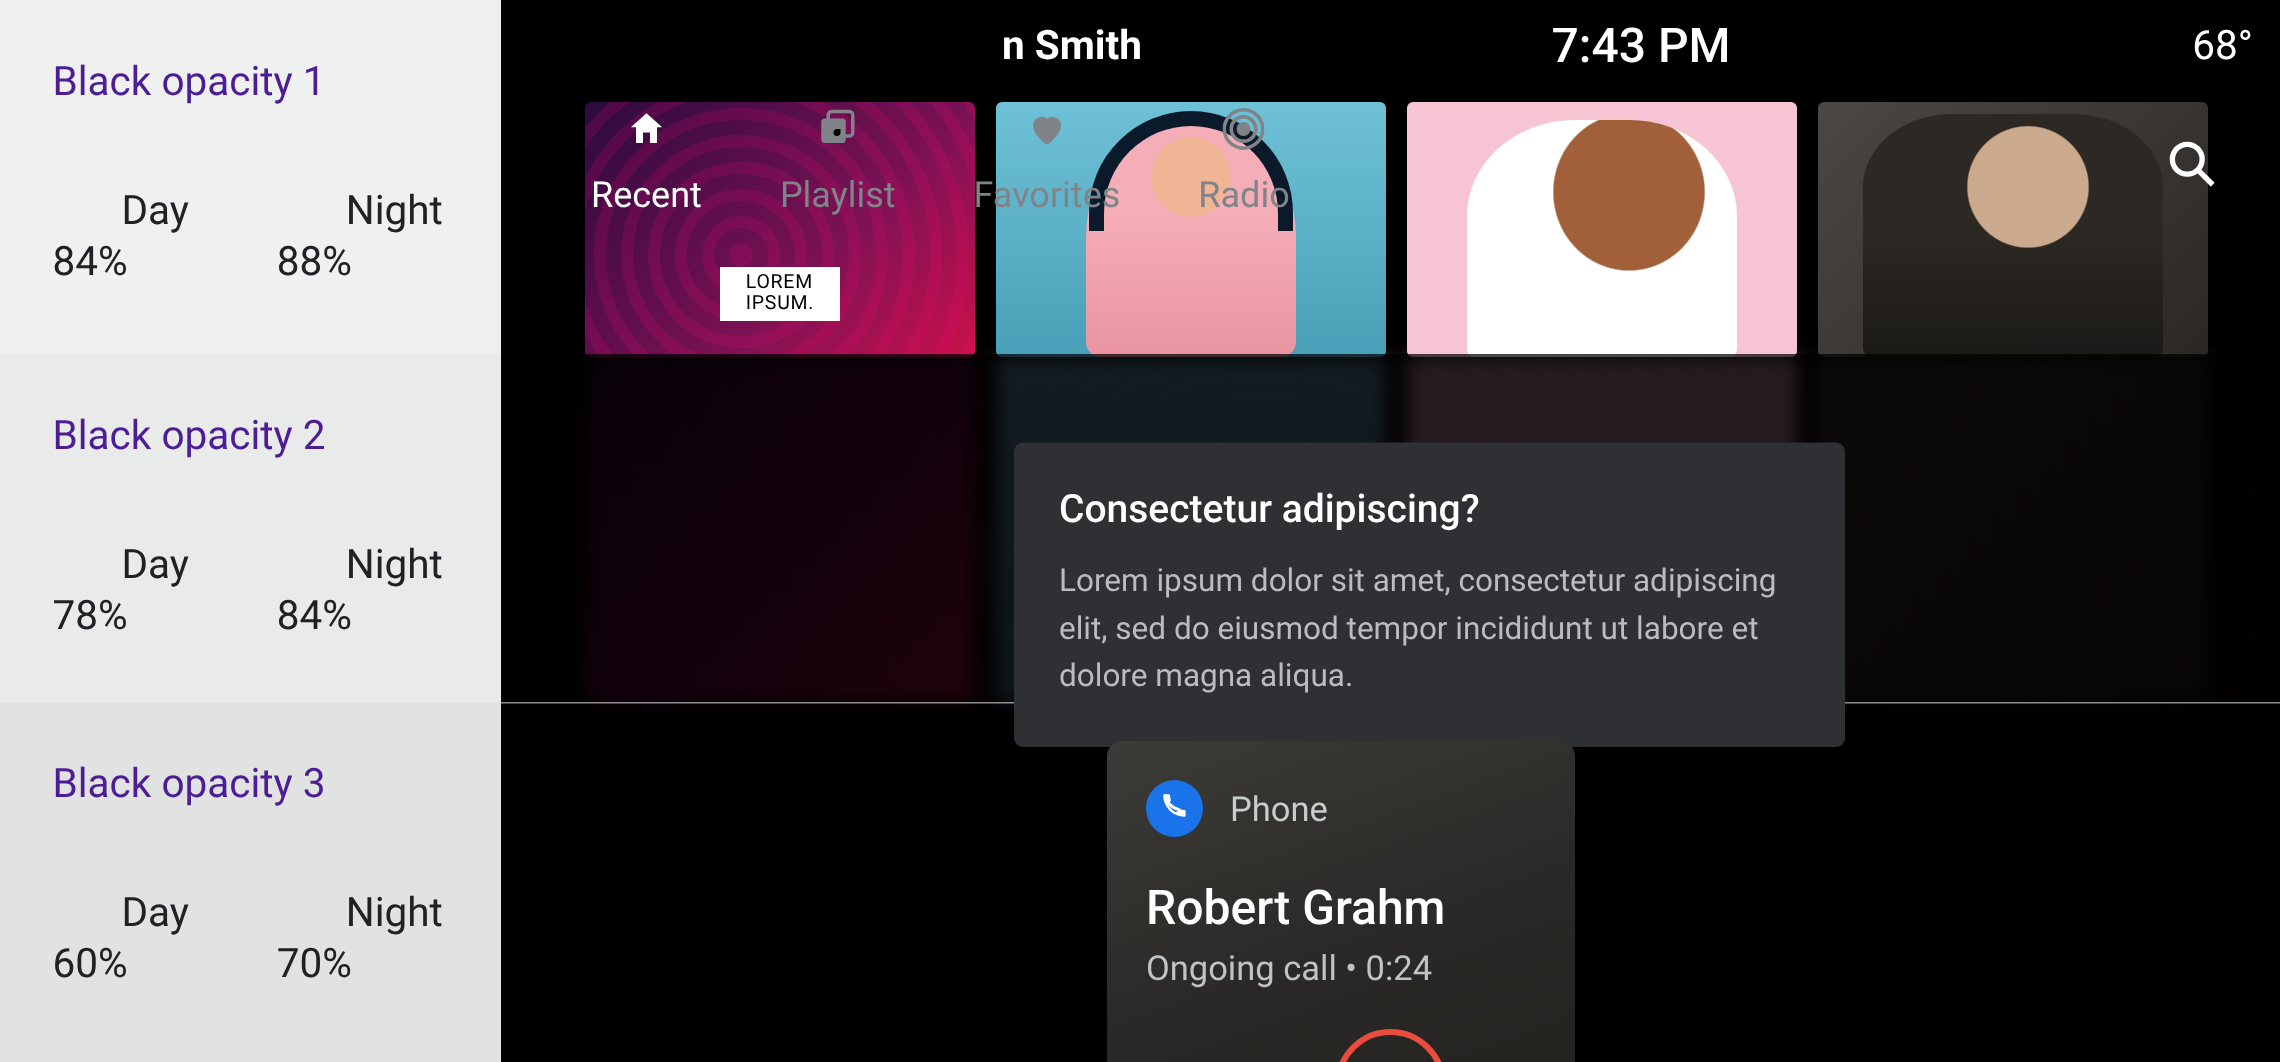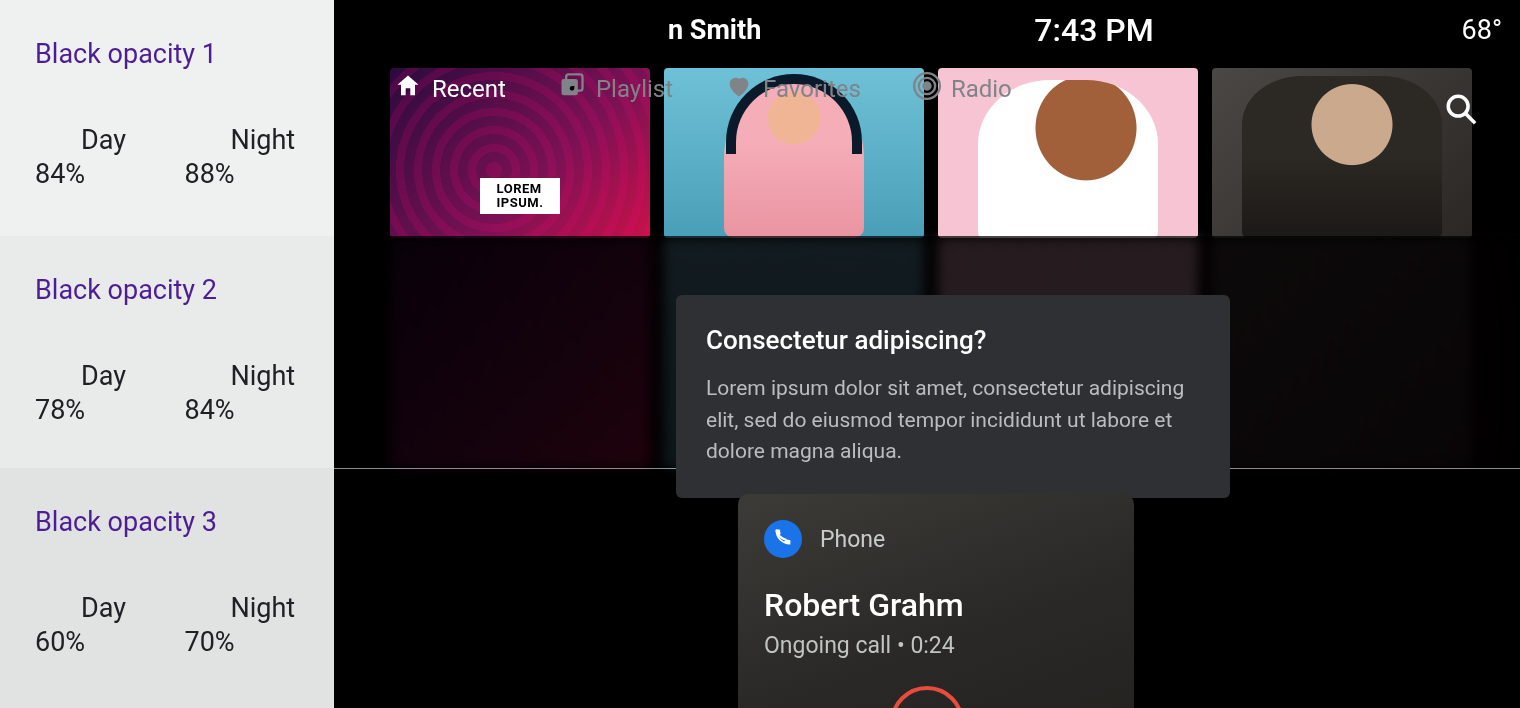--- a/index.html
+++ b/index.html
@@ -21,31 +21,31 @@
     .status-bar { position: absolute; top: 0; left: 334px; right: 0; height: 60px; display: flex; align-items: center; color: #fff; font-size: 27px; }
     .status-name { position:absolute; left:0;font-weight:bold; }
     .status-time { position:absolute; left:50%; transform:translateX(-50%); font-weight:500; font-size:32px; }
     .status-temp { position:absolute; right:18px; }
     
     
     .main { position:absolute; left:334px; top:0; right:0; bottom:0; }
     
     
     .tabs { position:absolute; left:60px; top:72px; display:flex; gap:52px; align-items:flex-start; z-index:5; }
-    .tab { display:flex; align-items:center; gap:10px; color:#808488; font-size:24px; cursor:pointer; }
+    .tab { display:flex; flex-direction:column; align-items:center; gap:10px; color:#808488; font-size:24px; cursor:pointer; }
     .tab.active { color:#fff; }
     .tab svg { width:28px; height:28px; }
     .tab-label {}
     
     
     .carousel { position:absolute; left:56px; top:68px; right:0; height:170px; display:flex; gap:14px; z-index:3;}
     .card { width:260px; height:170px; border-radius:4px; flex-shrink:0; position:relative; overflow:hidden; }
     .card-lorem { background: linear-gradient(135deg,#2b0a3d 0%, #7b1154 60%, #c8124a 100%); }
     .card-lorem::before { content:''; position:absolute; inset:0; background:repeating-radial-gradient(circle at 40% 60%, rgba(255,0,120,0.15) 0 8px, transparent 8px 18px);}
-    .lorem-badge { position:absolute; left:90px; top:110px; width:80px; height:31px; background:#fff; color:#000; font-weight:700; font-size:13px; line-height:1.05; display:flex; align-items:center; justify-content:center; text-align:left; padding:18px; letter-spacing:0.5px;}
+    .lorem-badge { position:absolute; left:90px; top:110px; width:80px; height:31px; background:#fff; color:#000; font-weight:400; font-size:13px; line-height:1.05; display:flex; align-items:center; justify-content:center; text-align:left; padding:18px; letter-spacing:0.5px;}
     .card-blue { background: linear-gradient(180deg,#6ec1d6 0%, #4a9fb8 100%);}
     .card-blue .figure{position:absolute; left:60px; top:10px; width:140px; height:160px; background:radial-gradient(circle at 50% 25%, #f0b594 0 26px, transparent 27px), linear-gradient(180deg,#f5adb7 40%, #e994a1 100%); border-radius:50% 50% 10px 10px; }
     .card-blue .headphones{position:absolute; left:62px; top:6px; width:136px; height:80px; border:10px solid #0a1a2b; border-bottom:none; border-radius:80px 80px 0 0;}
     .card-pink { background:#f6c4d2;}
     .card-pink .figure{position:absolute; left:40px; top:12px; width:180px; height:160px; background:radial-gradient(ellipse at 60% 30%, #a2603a 0 50px, transparent 51px), linear-gradient(180deg,#fff 60%, #fff 100%); border-radius:40% 40% 8px 8px;}
     .card-grey { background:linear-gradient(135deg,#4b4744 0%, #2a2725 100%);}
     .card-grey .figure{position:absolute; left:30px; top:8px; width:200px; height:162px; background:radial-gradient(circle at 55% 30%, #caa98c 0 40px, transparent 41px), linear-gradient(180deg,#2c2823 50%, #1b1917 100%); border-radius:30% 30% 6px 6px;}
     
     
     .dark-shade { position:absolute; left:0; right:0; top:236px; bottom:0; background:rgba(0,0,0,0.72); z-index:4;}
@@ -58,21 +58,21 @@
     
     .dialog { position:absolute; left:310px; top:295px; width:554px; background:#2f3033; border-radius:6px; padding:30px 30px 30px 30px; color:#dcdfe2; z-index:7;margin-left:32px;}
     .dialog-title { font-size:26px; font-weight:500; color:#fff; margin-bottom:18px;}
     .dialog-body { font-size:21px; line-height:1.5; color:#b9bdc1;}
     
     
     .search-btn { position:absolute; right:42px; top:92px; color:#fff; z-index:8; cursor:pointer;}
     .search-btn svg{ width:34px; height:34px;}
     
     
-    .phone-card { position:absolute; left:404px; top:494px; width:396px; height:214px; background:linear-gradient(160deg,#3c3b37 0%, #2a2927 60%, #242320 100%); border-radius:10px 10px 0 0; padding:26px 26px 0 26px; color:#e9eceb; z-index:7; overflow:hidden;}
+    .phone-card { position:absolute; left:404px; top:494px; width:312px; height:214px; background:linear-gradient(160deg,#3c3b37 0%, #2a2927 60%, #242320 100%); border-radius:10px 10px 0 0; padding:26px 26px 0 26px; color:#e9eceb; z-index:7; overflow:hidden;}
     .phone-head { display:flex; align-items:center; gap:18px; margin-bottom:28px;}
     .phone-icon { width:38px; height:38px; border-radius:50%; background:#1a73e8; display:flex; align-items:center; justify-content:center;}
     .phone-icon svg { width:20px; height:20px; fill:#fff;}
     .phone-app { font-size:23px; color:#c8cccb;}
     .phone-name { font-size:32px; font-weight:500; color:#fff; margin-bottom:8px;}
     .phone-status { font-size:23px; color:#bfc3c2;}
     .hangup-arc { position:absolute; left:152px; bottom:-52px; width:74px; height:74px; border:4px solid #e84c3d; border-radius:50%;}
     
   </style>
 </head>

